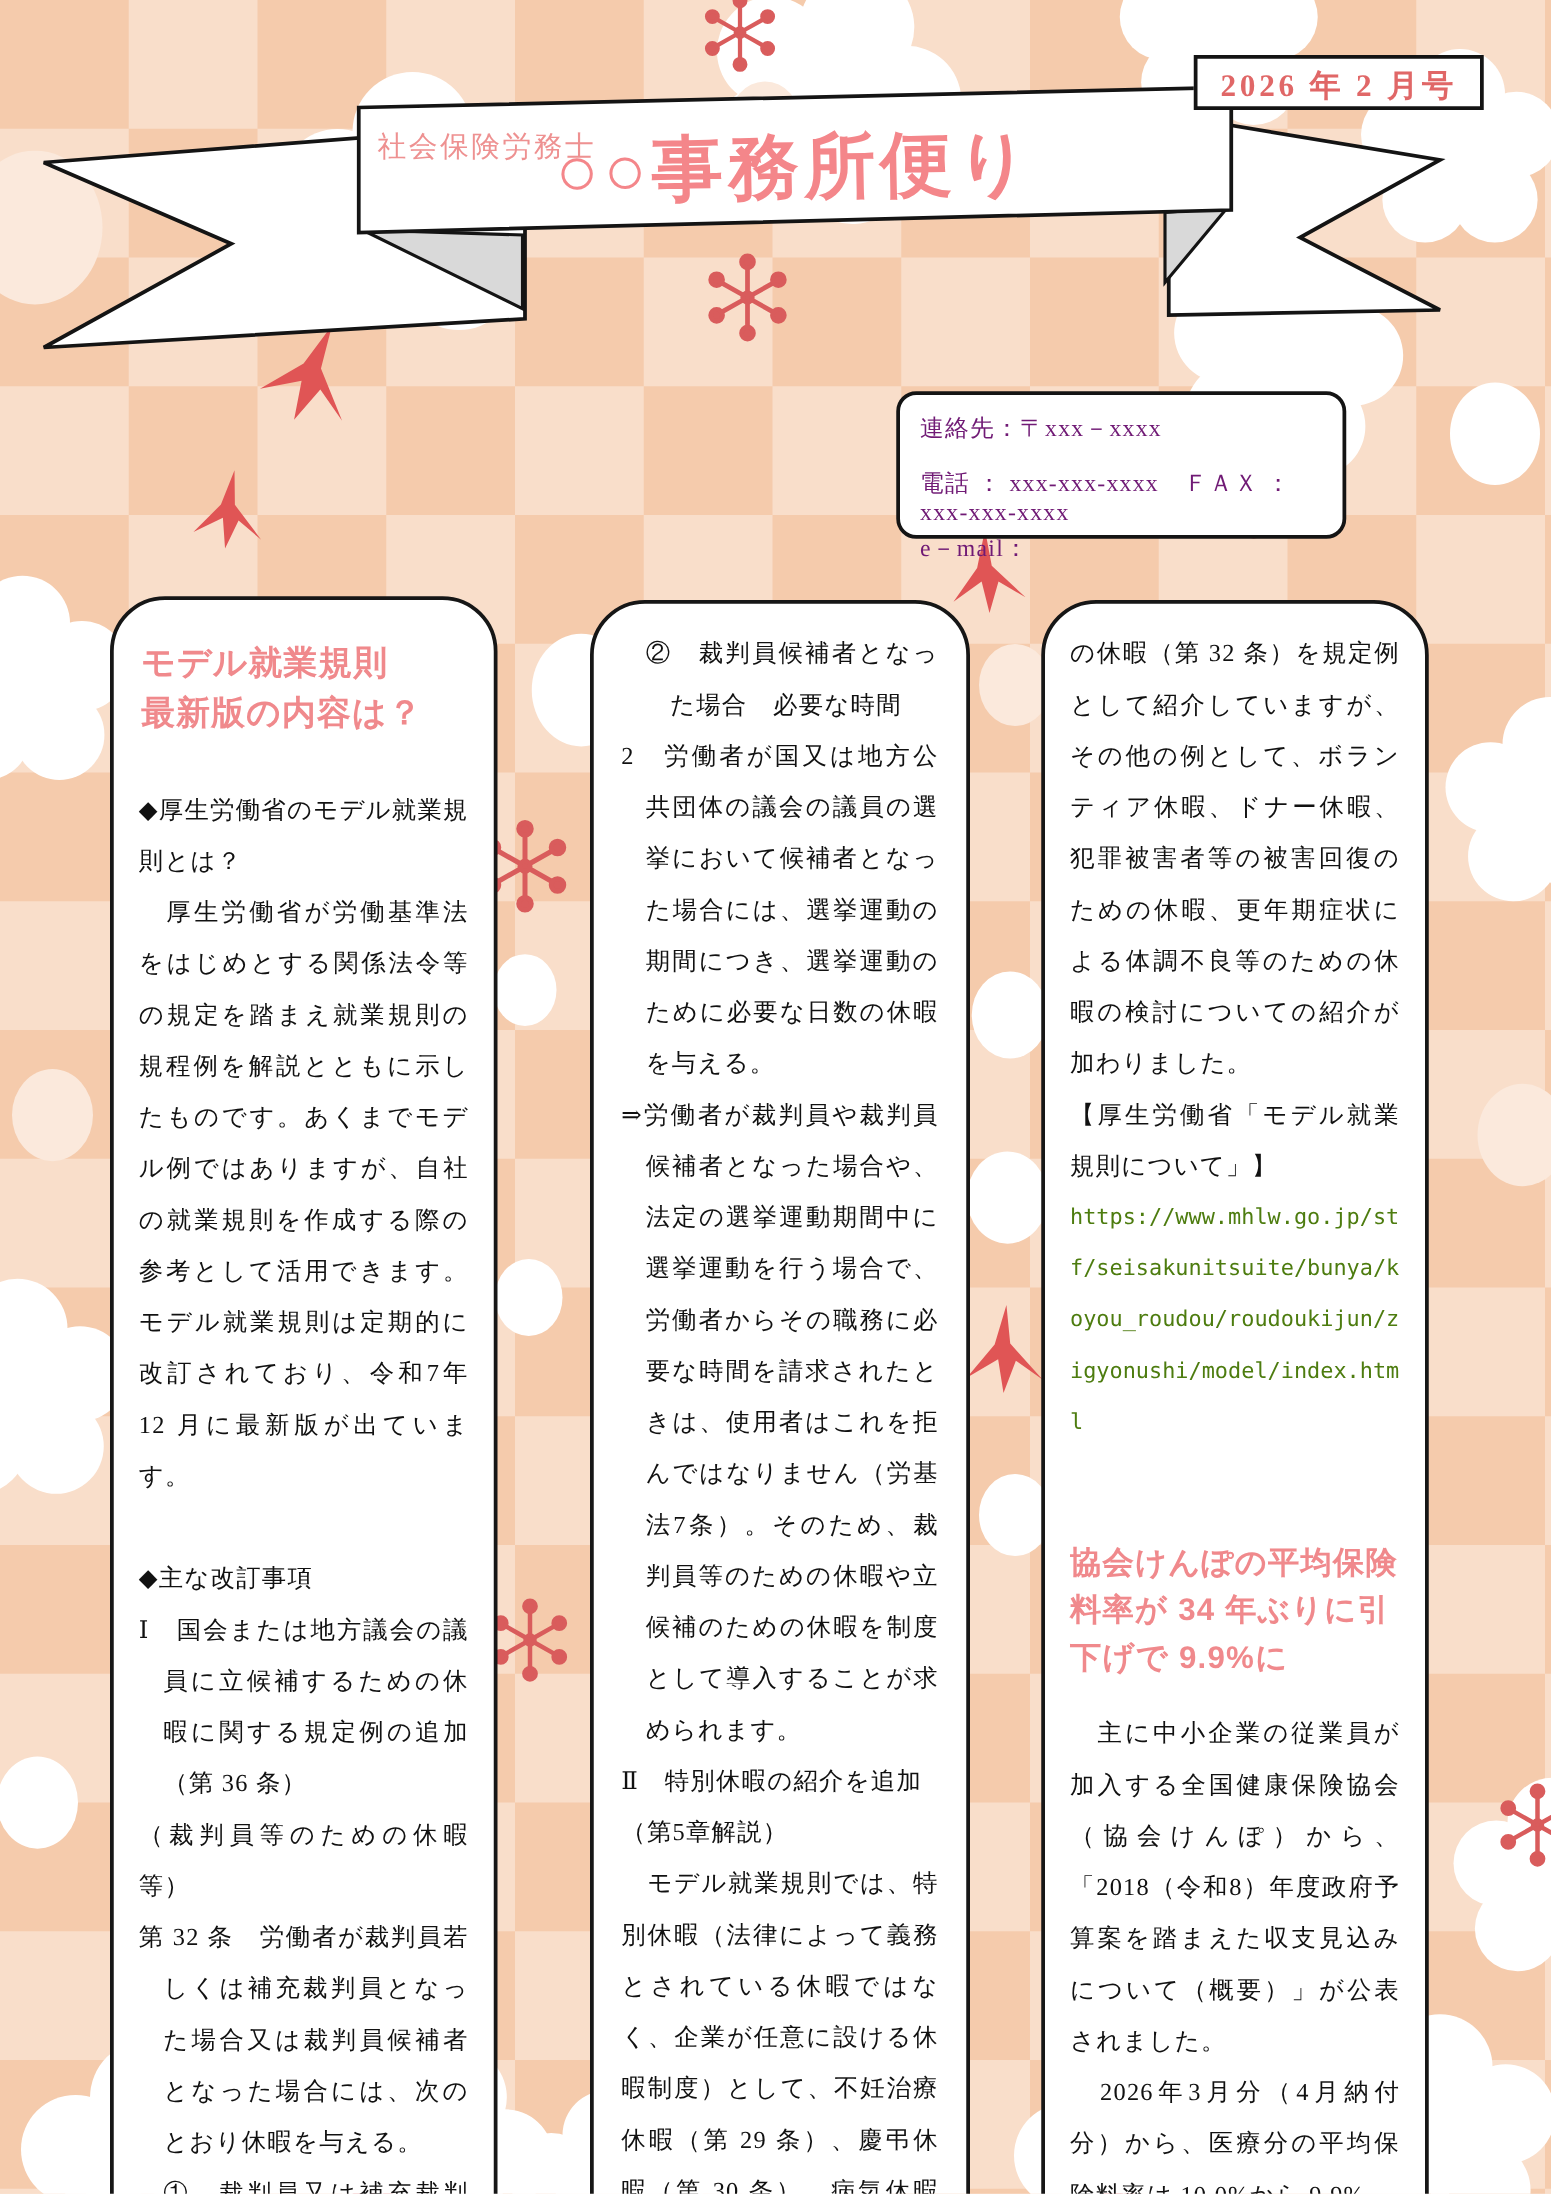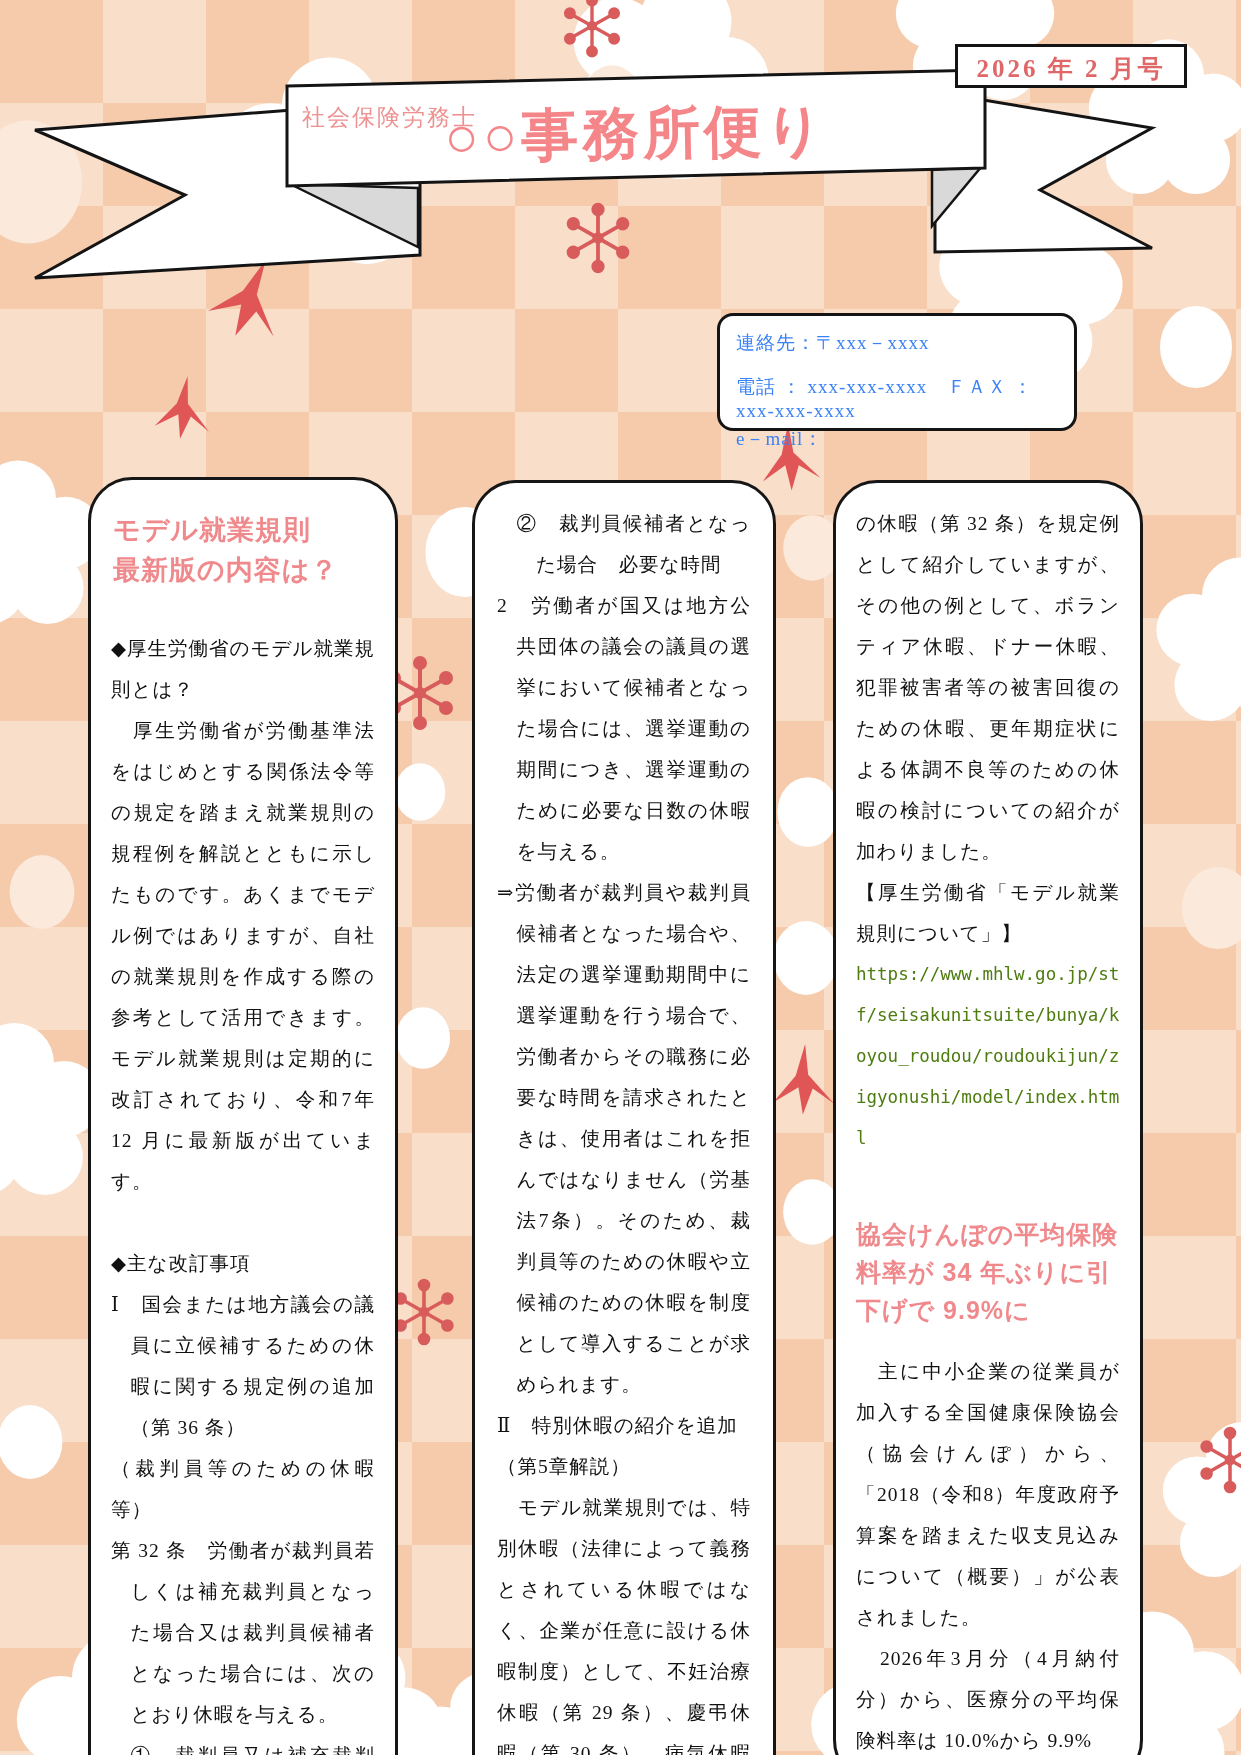--- a/index.html
+++ b/index.html
@@ -28,40 +28,40 @@
   }
   .issue-badge{
     position:absolute;left:955px;top:44px;width:232px;height:44px;z-index:5;
     background:#fff;border:3px solid #141414;box-sizing:border-box;
     display:flex;align-items:flex-end;justify-content:center;
     font-size:25px;font-weight:bold;color:#e06767;letter-spacing:3px;
   }
   .contact-box{
     position:absolute;left:717px;top:313px;width:360px;height:118px;z-index:4;
     background:#fff;border:3px solid #141414;border-radius:16px;box-sizing:border-box;
-    padding:14px 10px 0 16px;color:#3b82f6;font-size:19px;letter-spacing:1px;
+    padding:14px 10px 0 16px;color:#701a75;font-size:19px;letter-spacing:1px;
   }
   .contact-box .c1{margin-bottom:18px;}
   .contact-box .c2{margin-bottom:4px;}
   .card{
     position:absolute;z-index:4;background:#fff;
     border:3px solid #161616;border-radius:44px;box-sizing:border-box;
   }
   .card-1{left:88px;top:477px;width:310px;min-height:1215px;padding:24px 20px 20px;}
   .card-2{left:472px;top:480px;width:304px;min-height:1207px;padding:20px 22px 4px;}
   .card-3{left:833px;top:480px;width:310px;min-height:1212px;padding:20px 20px 20px;}
   .pink-head{
     font-family:"Liberation Sans","DejaVu Sans",sans-serif;
     font-weight:bold;color:#f0898c;font-size:27px;line-height:40px;
     letter-spacing:1px;margin:6px 0 38px 2px;
   }
   .pink-head-2{
     font-family:"Liberation Sans","DejaVu Sans",sans-serif;
     font-weight:bold;color:#f0898c;font-size:25px;line-height:38px;
-    letter-spacing:1px;margin:56px 0 22px;
+    letter-spacing:1px;margin:72px 0 22px;
   }
   .bt{
     margin:0;font-size:19.5px;line-height:41px;letter-spacing:1px;color:#111;
     text-align:justify;text-justify:inter-character;
     font-family:"Liberation Serif","DejaVu Serif",serif;
   }
   .hang1{padding-left:1em;text-indent:-1em;}
   .hang2{padding-left:2em;text-indent:-1em;}
   .mt-line{margin-top:41px;}
   .url-text{

